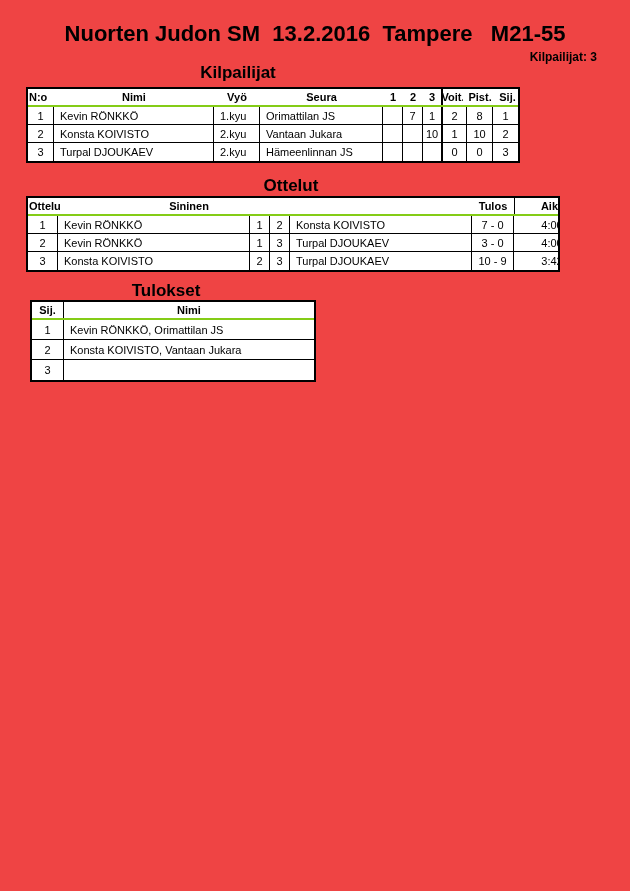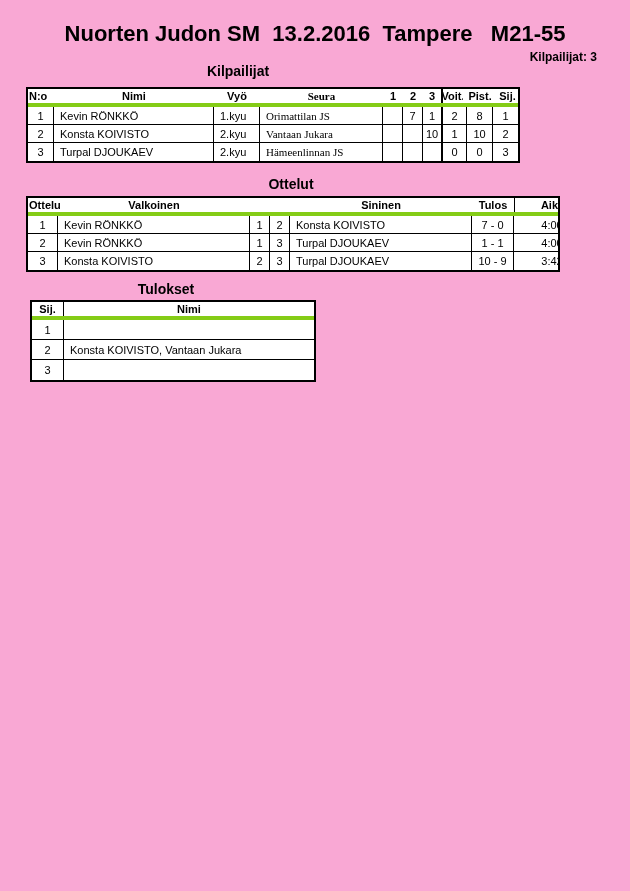--- a/index.html
+++ b/index.html
@@ -1,62 +1,62 @@
 <!DOCTYPE html>
 <html><head>
 <meta charset="utf-8">
 <style>
   html,body { margin:0; padding:0; background:#e8e8e8; }
   .page {
     position:relative; width:630px; height:891px; margin:0 auto;
-    background:#f9a8d4; color:#000;
+    background:#ef4444; color:#000;
     font-family:"Liberation Sans", sans-serif;
     overflow:hidden;
   }
   .doc-title {
     position:absolute; top:21px; left:0; width:630px;
     text-align:center; font-weight:bold; font-size:22px; line-height:26px;
     white-space:pre;
   }
   .count-label {
     position:absolute; top:50px; left:430px; width:167px;
     text-align:right; font-weight:bold; font-size:12px;
   }
   .section-heading {
-    position:absolute; text-align:center; font-weight:bold; font-size:14px;
+    position:absolute; text-align:center; font-weight:bold; font-size:17px;
   }
   #h-kilpailijat { top:63px;  left:26px; width:424px; }
   #h-ottelut     { top:176px; left:26px; width:530px; }
   #h-tulokset    { top:281px; left:30px; width:272px; }
 
   .t { position:absolute; border:2px solid #000; background:#fff; box-sizing:border-box; }
   #t-kilpailijat { top:87px;  left:26px; width:494px; }
   #t-ottelut     { top:196px; left:26px; width:534px; }
   #t-tulokset    { top:300px; left:30px; width:286px; }
 
   .tr { display:flex; height:18px; border-bottom:1px solid #000; box-sizing:border-box; }
   .tr:last-child { border-bottom:none; }
-  .tr.th { border-bottom:4px solid #84cc16; font-weight:bold; }
+  .tr.th { border-bottom:2px solid #84cc16; font-weight:bold; }
   .td, .hl {
     display:flex; align-items:center; justify-content:center;
     font-size:11px; box-sizing:border-box; overflow:hidden;
     white-space:nowrap; height:100%;
   }
   .td { border-right:1px solid #000; }
   .hl { border:none; }
   .left { justify-content:flex-start; padding-left:6px; }
   .flush { justify-content:flex-start; padding-left:1px; overflow:visible; }
   .grp { display:flex; height:100%; box-sizing:border-box; }
   .thick-l { border-left:2px solid #000;gap:6px; }
 
   
   .t1-no    { width:26px; }
   .t1-nimi  { width:160px; }
   .t1-vyo   { width:46px; }
-  .t1-seura { width:123px;font-family:Liberation Serif, serif; }
+  .t1-seura { width:123px; }
   .t1-c     { width:20px; }
   .t1-c3    { width:18px; border-right:none; }
   .t1-voit  { width:26px; border-left:2px solid #000; }
   .t1-pist  { width:26px; }
   .t1-sij   { width:25px; border-right:none; }
   .t1-hgrp1 { width:181px; }
   .t1-hgrp2 { width:77px; }
   .t1-hvoit { width:24px; } .t1-hpist { width:26px; } .t1-hsij { width:25px; }
 
   
@@ -144,21 +144,20 @@
       <div class="td t1-sij">3</div>
     </div>
   </div>
 
   <div class="section-heading" id="h-ottelut">Ottelut</div>
 
   <div class="t" id="t-ottelut">
     <div class="tr th">
       <span class="grp t2-hgrp">
         <span class="hl flush t2-no">Ottelu</span>
-        <span class="hl t2-valk">Valkoinen</span>
         <span class="hl t2-wn"></span>
         <span class="hl t2-bn"></span>
         <span class="hl" style="width:182px">Sininen</span>
       </span>
       <span class="hl t2-tulos">Tulos</span>
       <span class="hl t2-aika t2-haika" style="width:44px">Aika</span>
     </div>
 
     <div class="tr">
       <div class="td t2-no">1</div>
@@ -169,21 +168,21 @@
       <div class="td t2-tulos">7 - 0</div>
       <div class="td t2-aika">4:00</div>
     </div>
 
     <div class="tr">
       <div class="td t2-no">2</div>
       <div class="td t2-valk left">Kevin RÖNKKÖ</div>
       <div class="td t2-wn">1</div>
       <div class="td t2-bn">3</div>
       <div class="td t2-sin left">Turpal DJOUKAEV</div>
-      <div class="td t2-tulos">1 - 1</div>
+      <div class="td t2-tulos">3 - 0</div>
       <div class="td t2-aika">4:00</div>
     </div>
 
     <div class="tr">
       <div class="td t2-no">3</div>
       <div class="td t2-valk left">Konsta KOIVISTO</div>
       <div class="td t2-wn">2</div>
       <div class="td t2-bn">3</div>
       <div class="td t2-sin left">Turpal DJOUKAEV</div>
       <div class="td t2-tulos">10 - 9</div>
@@ -193,20 +192,21 @@
 
   <div class="section-heading" id="h-tulokset">Tulokset</div>
 
   <div class="t" id="t-tulokset">
     <div class="tr th">
       <div class="td t3-sij">Sij.</div>
       <div class="td t3-nimi">Nimi</div>
     </div>
     <div class="tr">
       <div class="td t3-sij">1</div>
+      <div class="td t3-nimi left">Kevin RÖNKKÖ, Orimattilan JS</div>
     </div>
     <div class="tr">
       <div class="td t3-sij">2</div>
       <div class="td t3-nimi left">Konsta KOIVISTO, Vantaan Jukara</div>
     </div>
     <div class="tr">
       <div class="td t3-sij">3</div>
     </div>
   </div>
 

